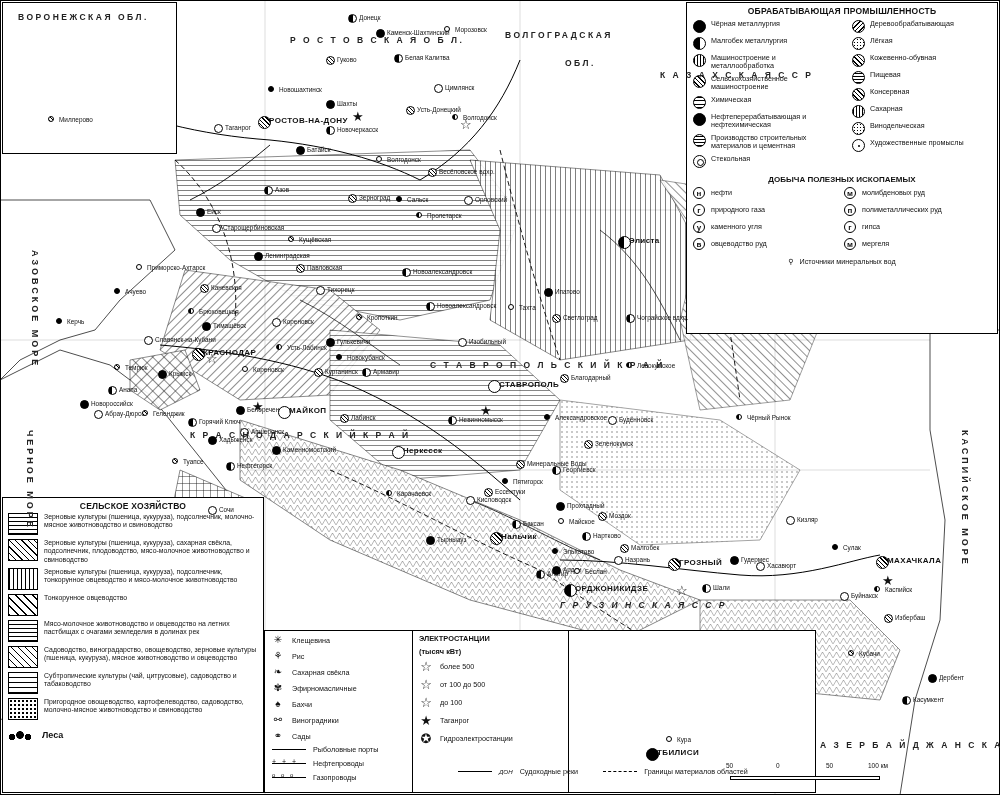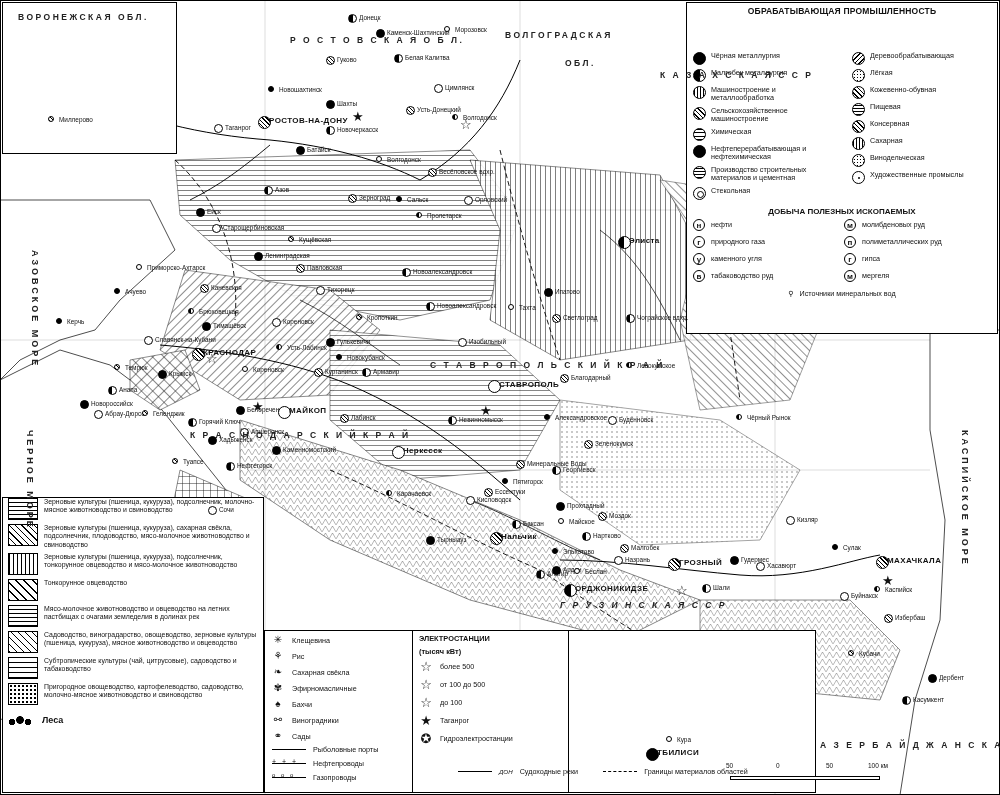--- a/index.html
+++ b/index.html
@@ -42,21 +42,21 @@
   }
   .note{
     text-align:center;
     font-size:7.2px;
     line-height:1.25;
     padding:3px 6px 2px;
   }
 
   
   #industry-legend{left:686px;top:2px;width:312px;height:332px;}
-  .ind-cols{display:flex;gap:20px;padding:2px 6px 0 6px;margin-top:32px;}
+  .ind-cols{display:flex;gap:20px;padding:2px 6px 0 6px;}
   .ind-col{flex:1;}
   .ind-row{
     display:flex;align-items:flex-start;gap:5px;
     margin-bottom:4px;
     font-size:7.2px;line-height:1.18;
   }
   .ind-row .lbl{flex:1;}
   .sym{
     width:13px;height:13px;flex:none;border-radius:50%;
     border:1px solid #000;background:#fff;
@@ -334,21 +334,21 @@
         <div class="min-row">
             <span class="min-sym">г</span>
             <span>природного газа</span>
           </div>
         <div class="min-row">
             <span class="min-sym">у</span>
             <span>каменного угля</span>
           </div>
         <div class="min-row">
             <span class="min-sym">в</span>
-            <span>табаководство руд</span>
+            <span>овцеводство руд</span>
           </div>
       </div>
       <div class="min-col">
         <div class="min-row">
             <span class="min-sym">м</span>
             <span>молибденовых руд</span>
           </div>
         <div class="min-row">
             <span class="min-sym">п</span>
             <span>полиметаллических руд</span>
@@ -363,20 +363,21 @@
           </div>
       </div>
     </div>
     <div class="spring-row">
       <span>⚲</span>
       <span>Источники минеральных вод</span>
     </div>
   </div>
 
   <div class="panel" id="agri-legend">
+    <div class="panel-title">СЕЛЬСКОЕ ХОЗЯЙСТВО</div>
     <div class="agri-row">
         <span class="patch p-hz"></span>
         <span>Зерновые культуры (пшеница, кукуруза), подсолнечник, молочно-мясное животноводство и свиноводство</span>
       </div>
     <div class="agri-row">
         <span class="patch p-dg"></span>
         <span>Зерновые культуры (пшеница, кукуруза), сахарная свёкла, подсолнечник, плодоводство, мясо-молочное животноводство и свиноводство</span>
       </div>
     <div class="agri-row">
         <span class="patch p-vt"></span>

